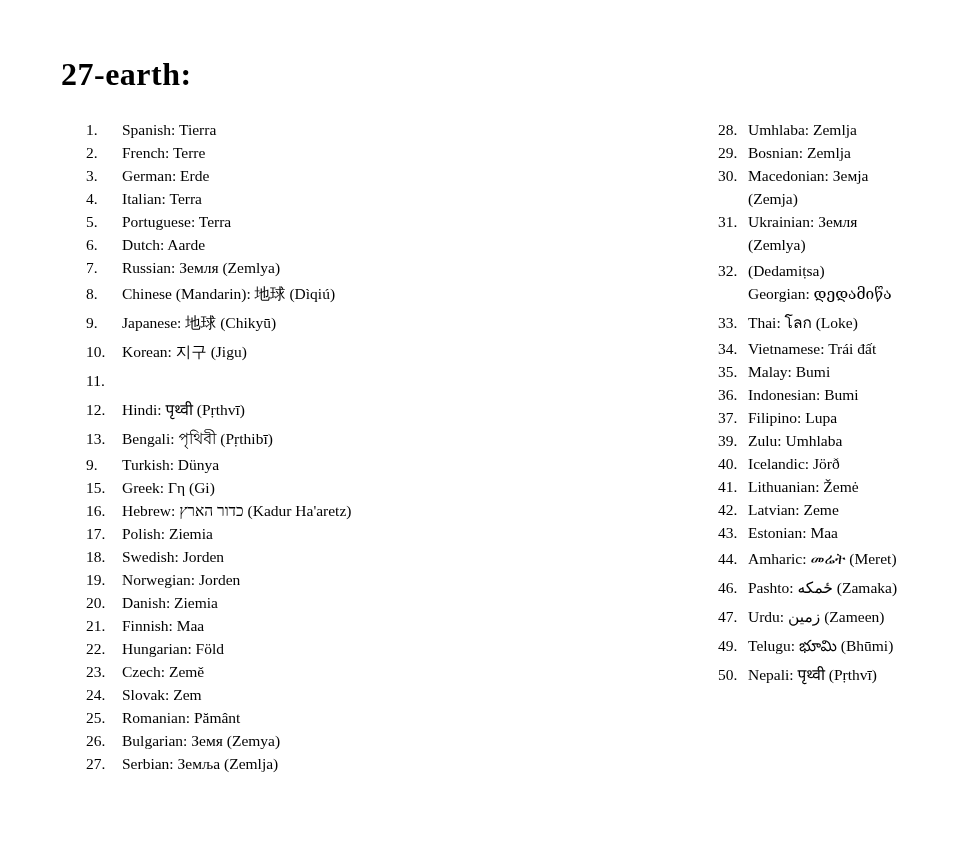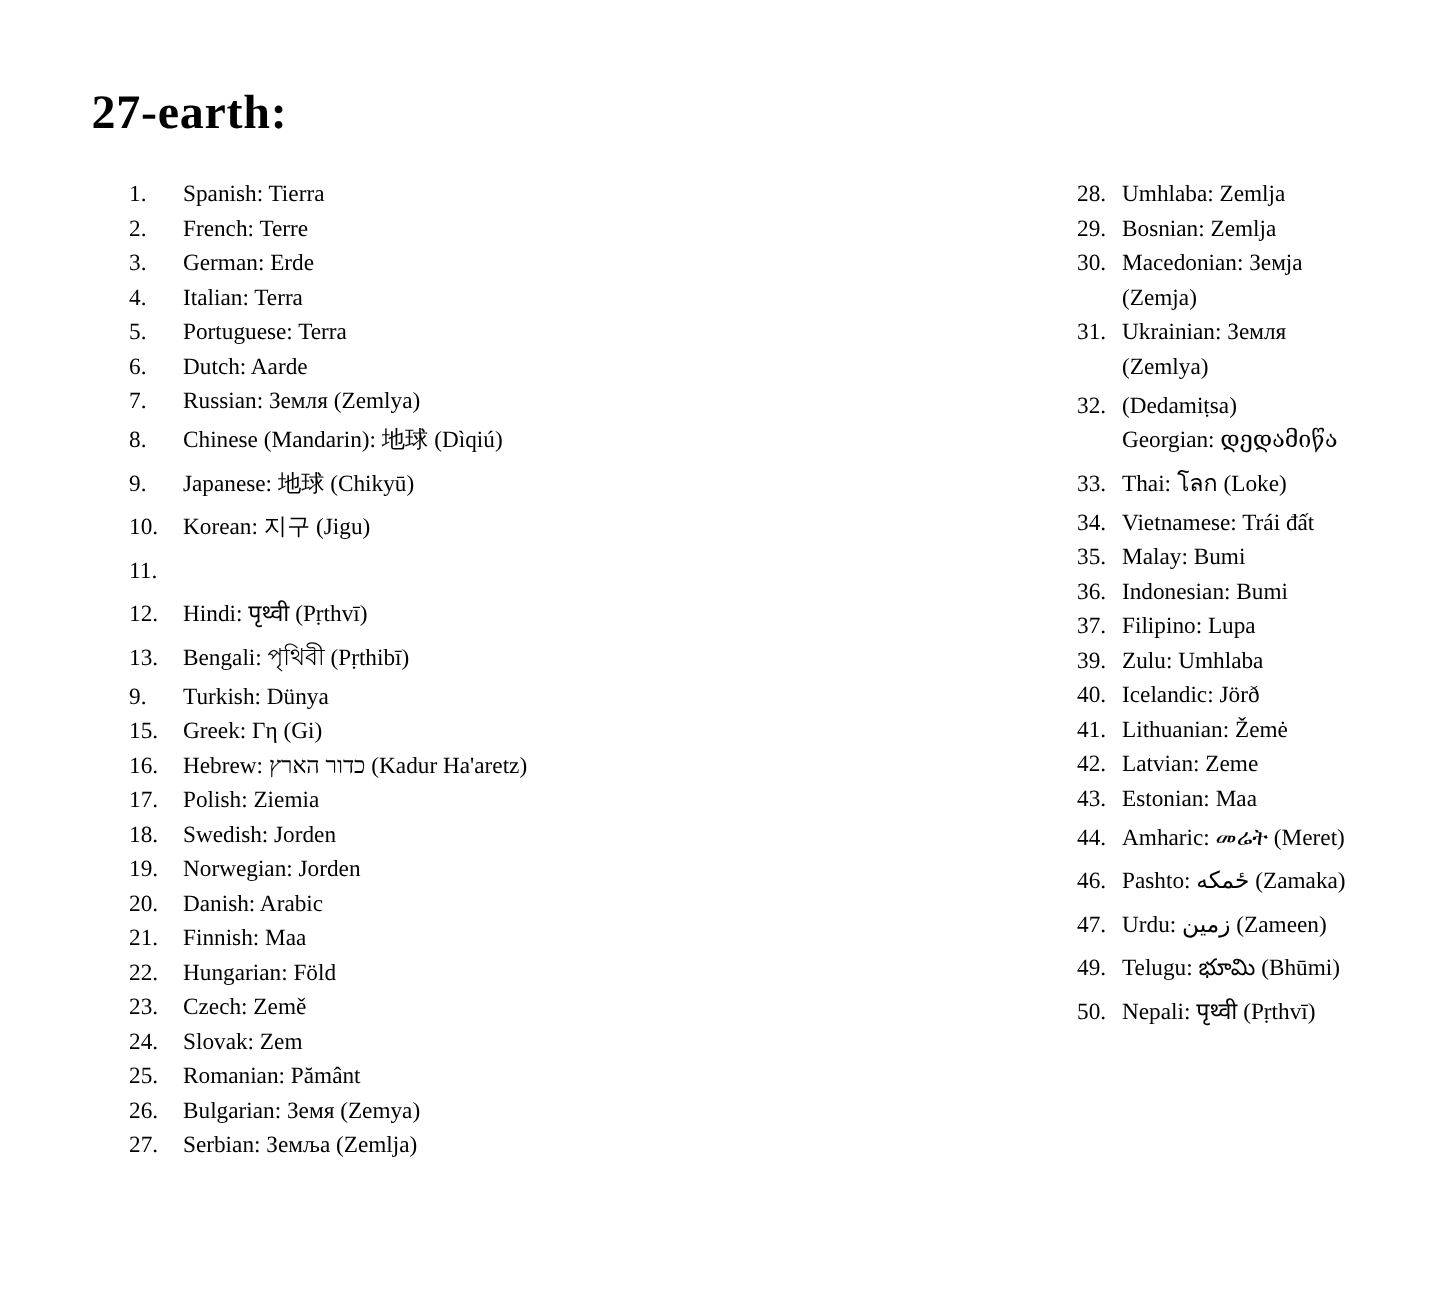--- a/index.html
+++ b/index.html
@@ -183,21 +183,21 @@
   <div class="row">
     <span class="num">19.</span>
     <span class="txt">
           <div class="line">Norwegian: Jorden</div>
         </span>
   </div>
 
   <div class="row">
     <span class="num">20.</span>
     <span class="txt">
-          <div class="line">Danish: Arabic</div>
+          <div class="line">Danish: Ziemia</div>
         </span>
   </div>
 
   <div class="row">
     <span class="num">21.</span>
     <span class="txt">
           <div class="line">Finnish: Maa</div>
         </span>
   </div>
 

